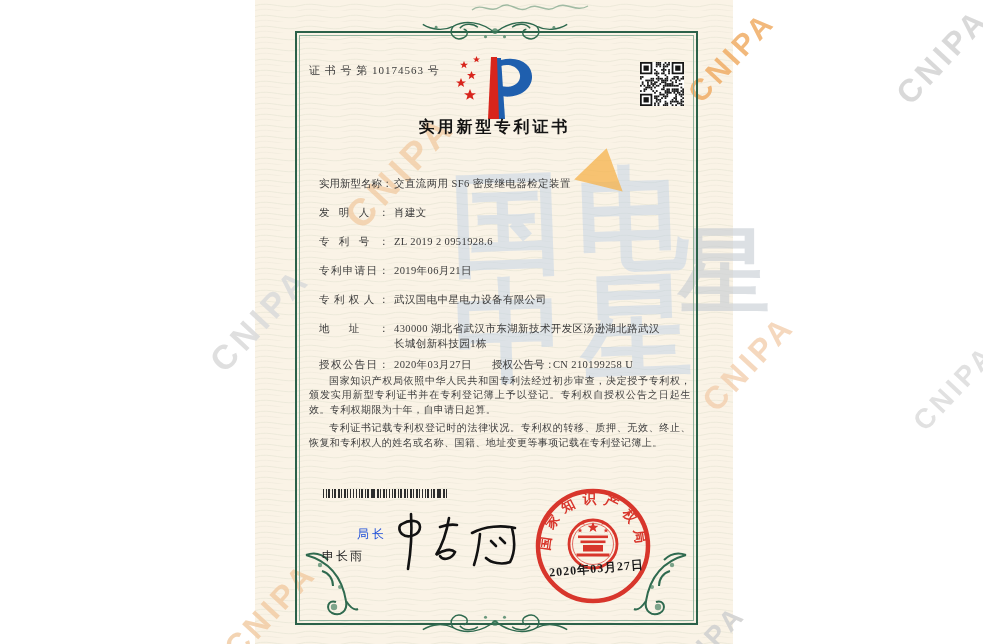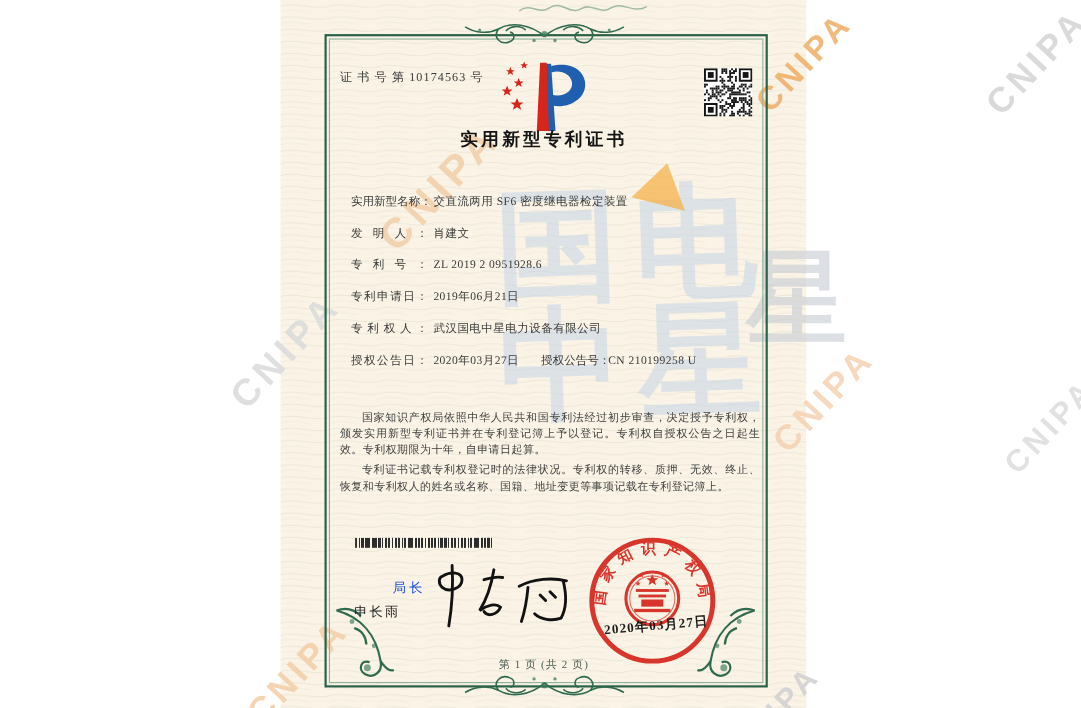--- a/index.html
+++ b/index.html
@@ -440,20 +440,24 @@
       </div>
       <div class="f-row">
         <span class="f-label">专利号：</span><span class="f-value">ZL 2019 2 0951928.6</span>
       </div>
       <div class="f-row">
         <span class="f-label">专利申请日：</span><span class="f-value">2019年06月21日</span>
       </div>
       <div class="f-row">
         <span class="f-label">专利权人：</span><span class="f-value">武汉国电中星电力设备有限公司</span>
       </div>
+      <div class="f-row addr">
+        <span class="f-label">地址：</span>
+          <span class="f-value">430000 湖北省武汉市东湖新技术开发区汤逊湖北路武汉长城创新科技园1栋</span>
+      </div>
       <div class="f-row pairs">
         <span>
           <span class="f-label">授权公告日：</span><span class="f-value">2020年03月27日</span>
         </span>
         <span class="pair2">
           <span class="f-label">授权公告号：</span><span class="f-value">CN 210199258 U</span>
         </span>
       </div>
     </div>
 
@@ -498,15 +502,14 @@
         <use href="#st" x="0" y="0" width="5" height="5" transform="translate(44.5,42)"></use>
         <use href="#st" x="0" y="0" width="5" height="5" transform="translate(70.5,42)"></use>
         <rect x="45" y="49.5" width="30" height="2.6"></rect>
         <rect x="47.5" y="54.5" width="25" height="2.6"></rect>
         <rect x="50" y="59" width="20" height="6.5"></rect>
         <rect x="43.5" y="67.5" width="33" height="3"></rect>
       </g>
     </svg>
     <div class="seal-date">2020年03月27日</div>
 
-    <div class="page-num">第 1 页 (共 2 页)</div>
   </div>
 </div>
 
 </body></html>

